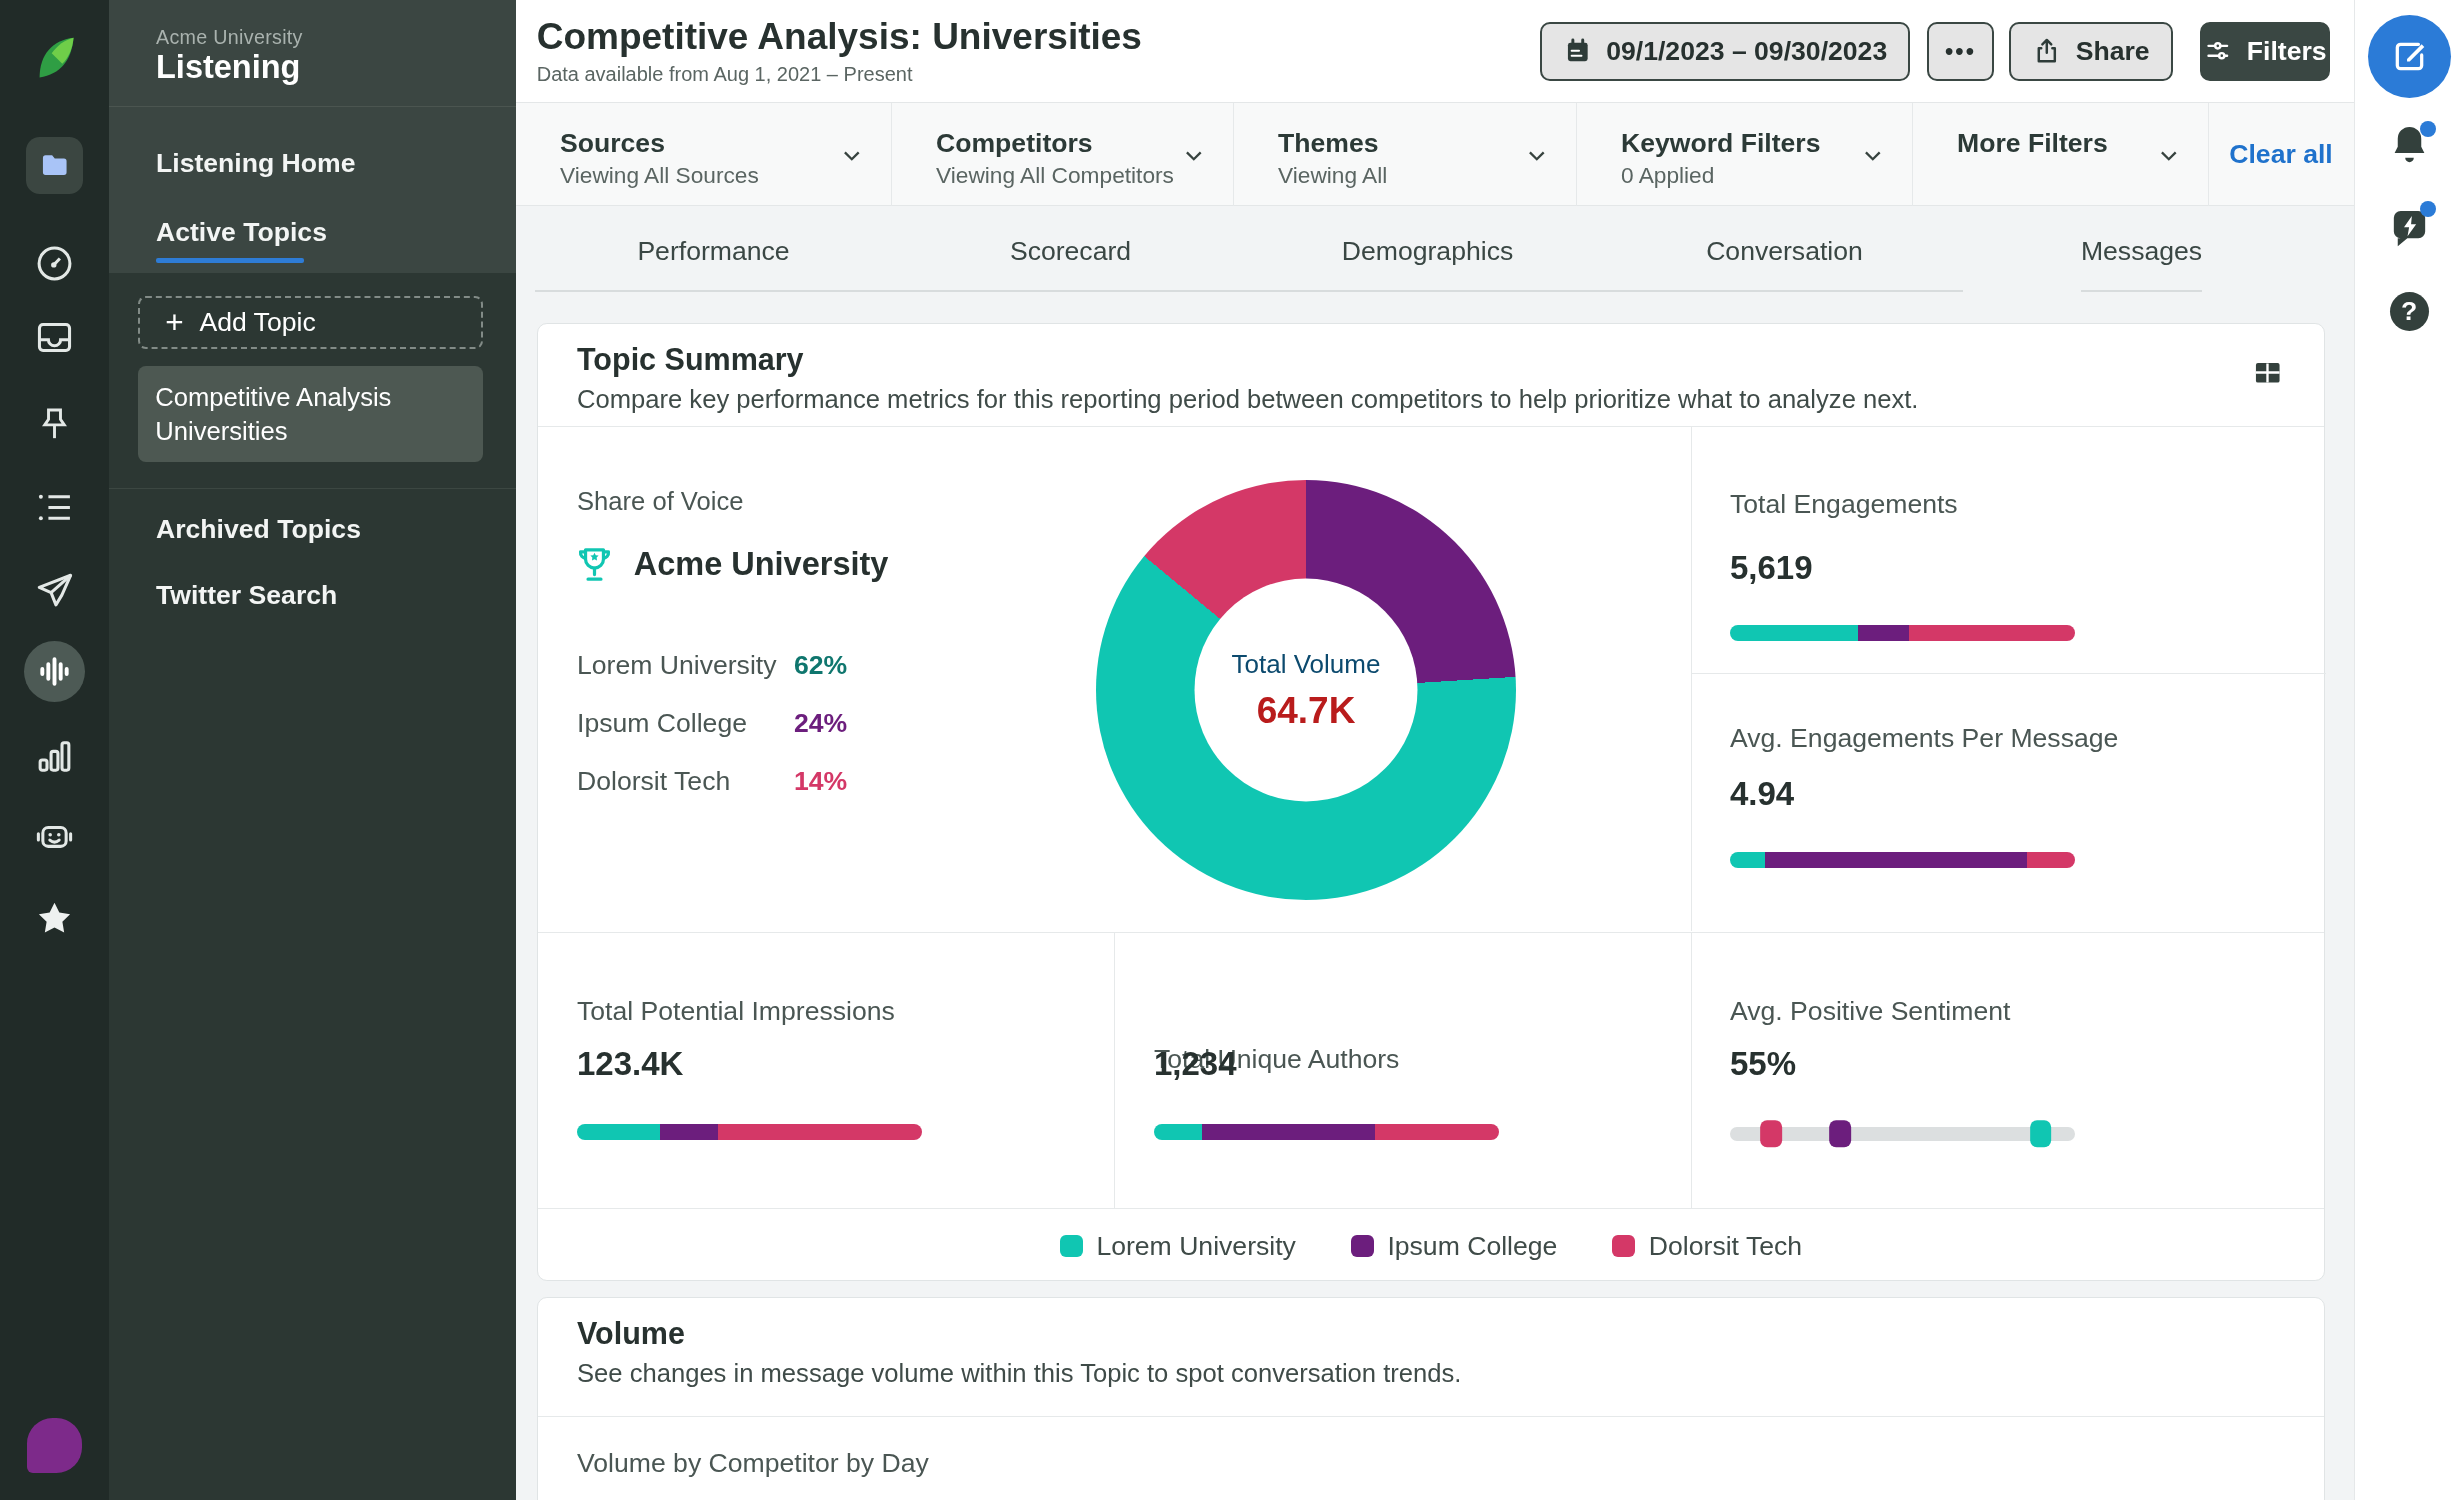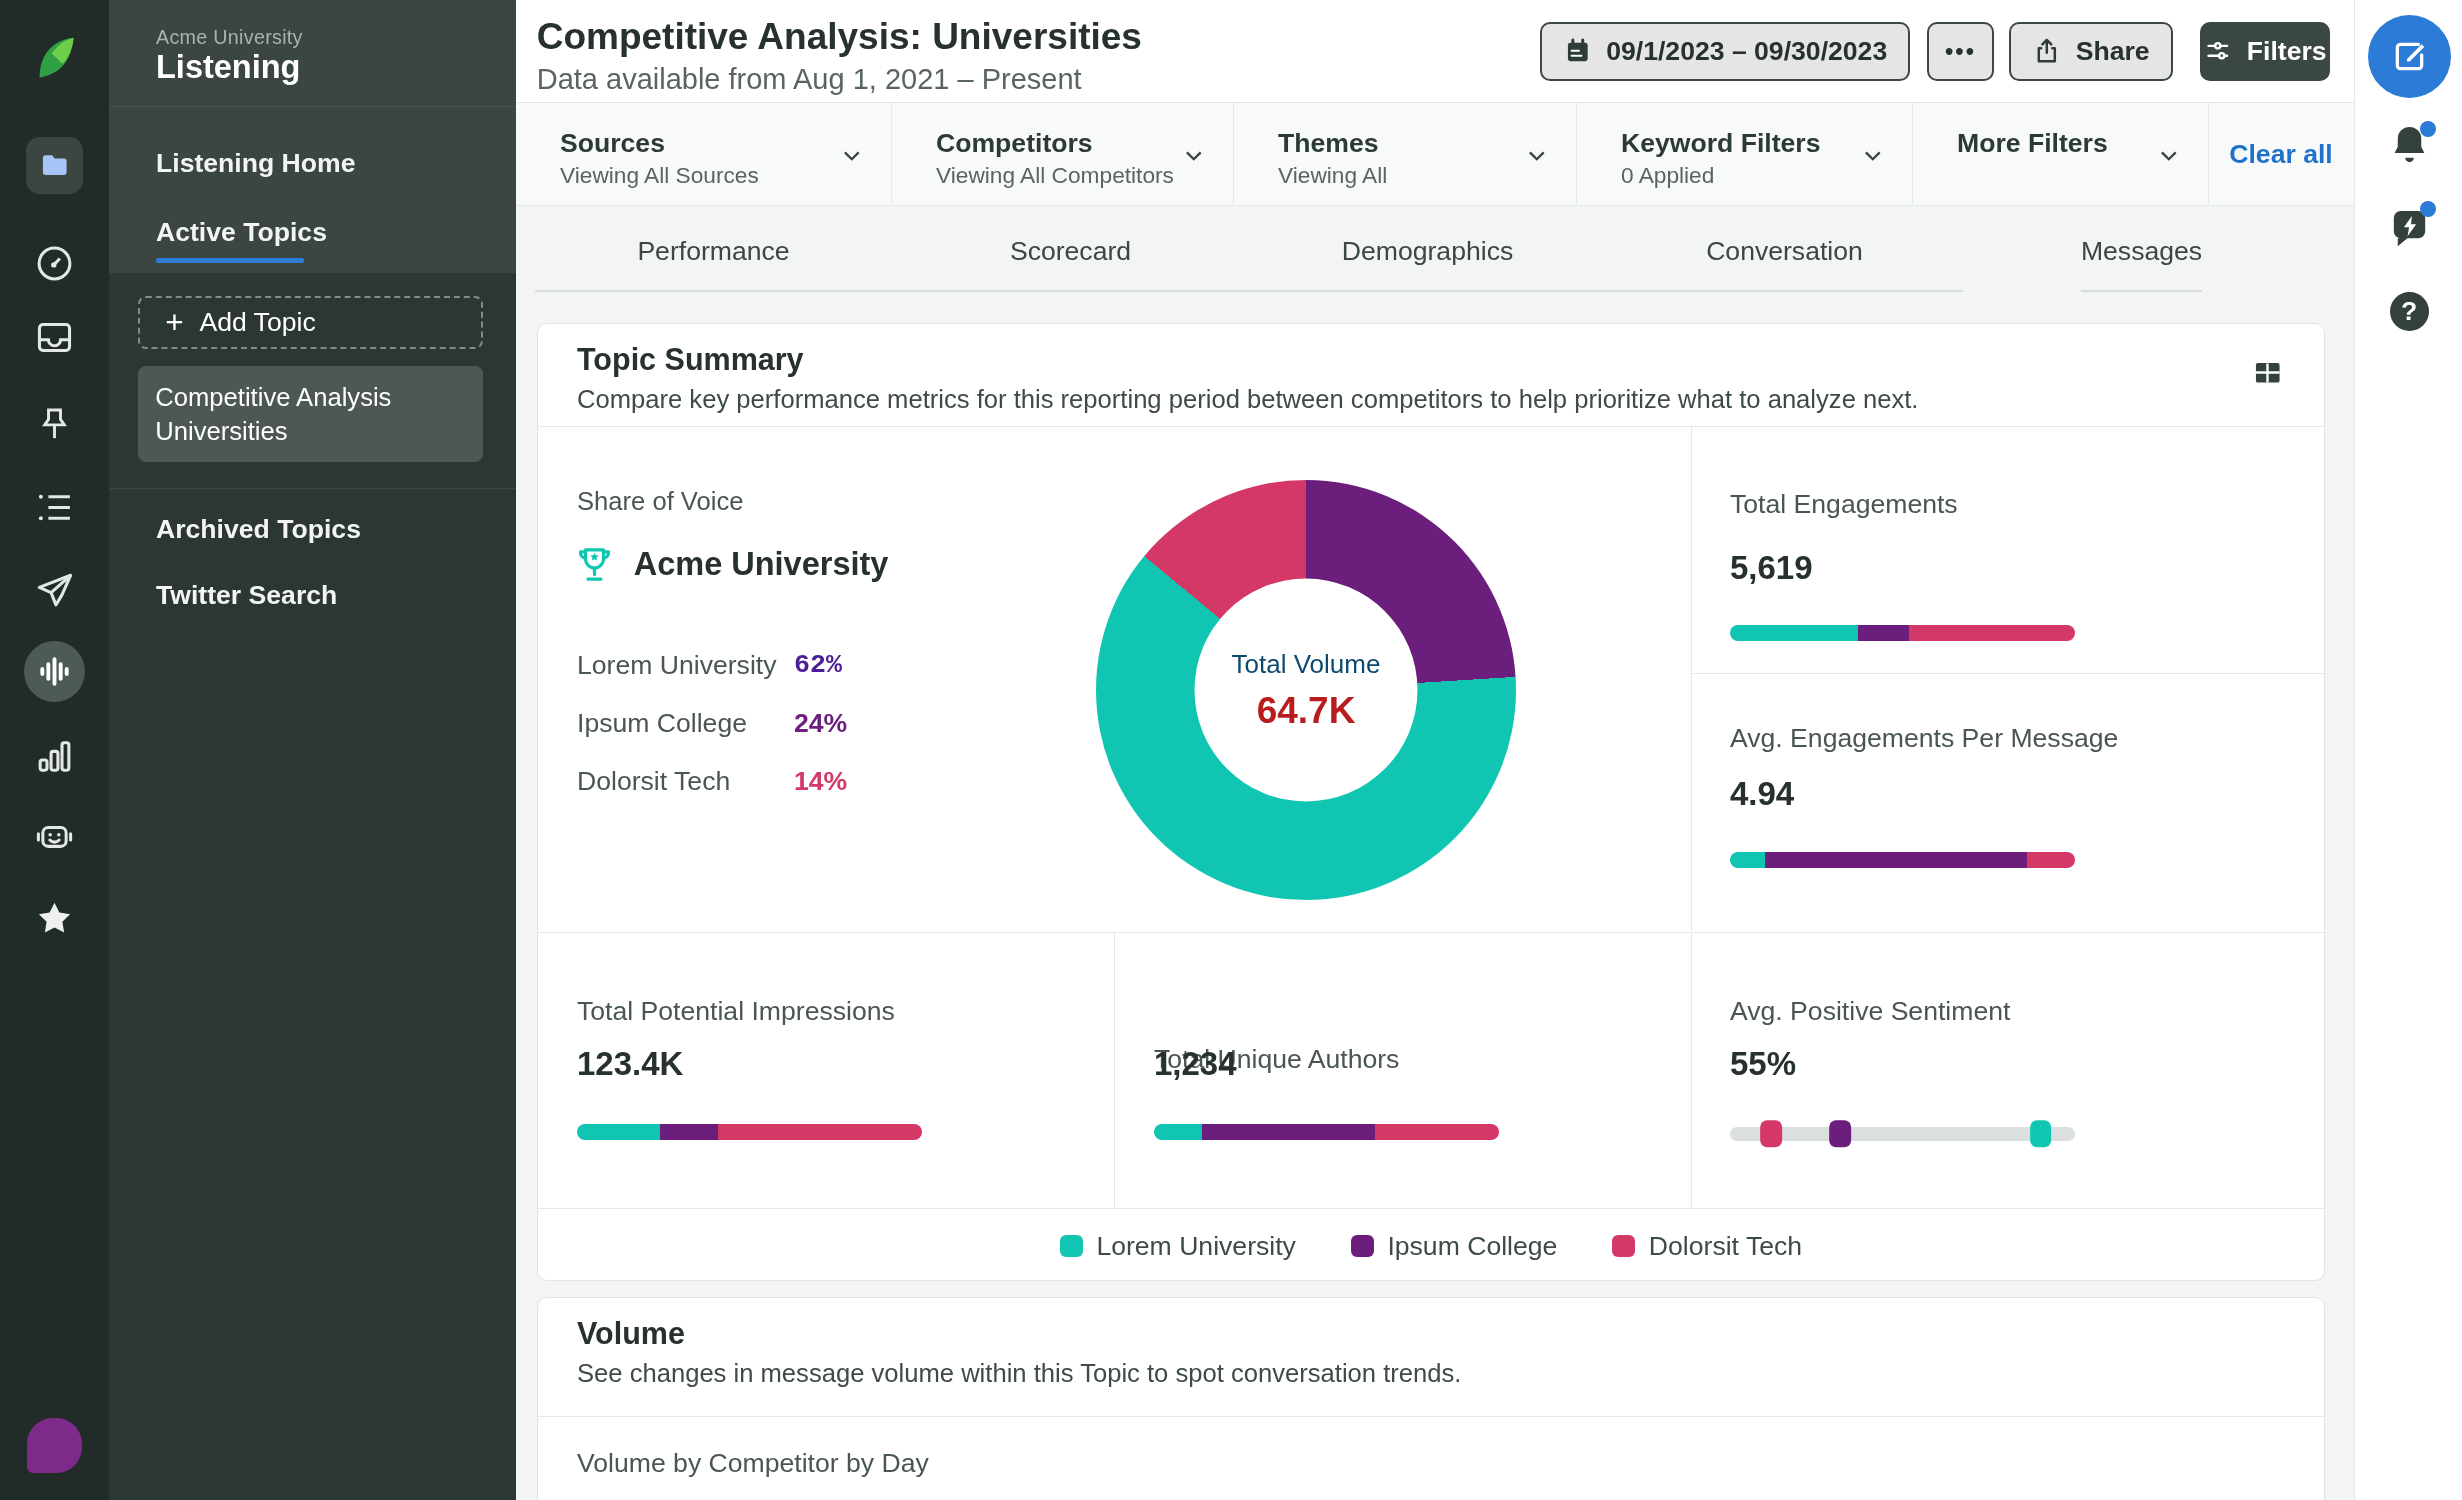--- a/index.html
+++ b/index.html
@@ -28,21 +28,21 @@
   .add-topic-btn { position:absolute; left:28.6px; top:296px; width:345px; height:53px; border:2px dashed #828b87; border-radius:7.9px;
     display:flex; align-items:center; gap:15.8px; padding-left:25.6px; color:#ffffff; font-size:26.6px; }
   .topic-item { position:absolute; left:28.6px; top:366px; width:345px; min-height:95px; background:#4d5852; border-radius:7.9px;
     padding:13.8px 17.7px; color:#ffffff; font-size:25.6px; line-height:34px; }
   .side-divider2 { position:absolute; left:0; top:488px; width:100%; height:1px; background:#3c4742; }
   .plus-glyph { font-size:31.5px; font-weight:400; line-height:29.6px; }
 
   
   .topbar { position:absolute; left:516px; top:0; width:1838px; height:103px; background:#ffffff; border-bottom:1px solid #e4e7e8; }
   .page-title { position:absolute; left:20.7px; top:15.8px; font-size:37px; font-weight:700; color:#27312f; }
-  .page-subtitle { position:absolute; left:20.7px; top:63px; font-size:29px; color:#5a6562; }
+  .page-subtitle { position:absolute; left:20.7px; top:63px; font-size:20px; color:#5a6562; }
   .btn { position:absolute; top:21.7px; height:59px; border:2px solid #3a4743; border-radius:9.9px; background:#e5e5e5;
     display:flex; align-items:center; justify-content:center; gap:13.8px; font-size:26.6px; font-weight:700; color:#27312f; cursor:pointer; }
   .btn.dark { background:#3a4743; color:#fff; }
   .ellipsis { font-size:23.6px; letter-spacing:2px; font-weight:700; }
 
   
   .filterbar { position:absolute; left:516px; top:103px; width:1838px; height:103px; background:#f8f9f9; border-bottom:1px solid #e4e7e8; }
   .fcell { position:absolute; top:0; height:103px; border-right:1px solid #e6e9ea; padding:23.6px 0 0 44px; }
   .fcell .flabel { font-size:26.6px; font-weight:700; color:#2c3a37; line-height:33px; }
   .fcell .fvalue { font-size:22.7px; color:#5a6562; line-height:31.5px; }
@@ -296,21 +296,21 @@
       <svg width="43" height="43" viewBox="0 0 24 24" fill="none" stroke="#10C6B2" stroke-width="1.8" stroke-linejoin="round">
         <path d="M7 3.8h10V9a5 5 0 0 1-10 0z"></path>
         <path d="M7 5H4.2A3.2 3.2 0 0 0 7.4 8.6M17 5h2.8A3.2 3.2 0 0 1 16.6 8.6"></path>
         <path d="M12 14v3.6M8.4 20.2h7.2" stroke-linecap="round"></path>
         <path d="M12 5.4l.7 1.4 1.6.2-1.1 1.1.2 1.6-1.4-.7-1.4.7.2-1.6-1.1-1.1 1.6-.2z" fill="#10C6B2" stroke="none"></path>
       </svg>
       <span class="name">Acme University</span>
     </div>
     <div class="sov-row" style="top:326px;">
       <span>Lorem University</span>
-      <span class="pct" style="color: #4c1d95; font-family: Liberation Mono, monospace;">62%</span>
+      <span class="pct" style="color: #0f766e;">62%</span>
     </div>
     <div class="sov-row" style="top:384px;">
       <span>Ipsum College</span>
       <span class="pct" style="color: rgb(108, 30, 125);">24%</span>
     </div>
     <div class="sov-row" style="top:442px;">
       <span>Dolorsit Tech</span>
       <span class="pct" style="color: rgb(212, 56, 103);">14%</span>
     </div>
 

